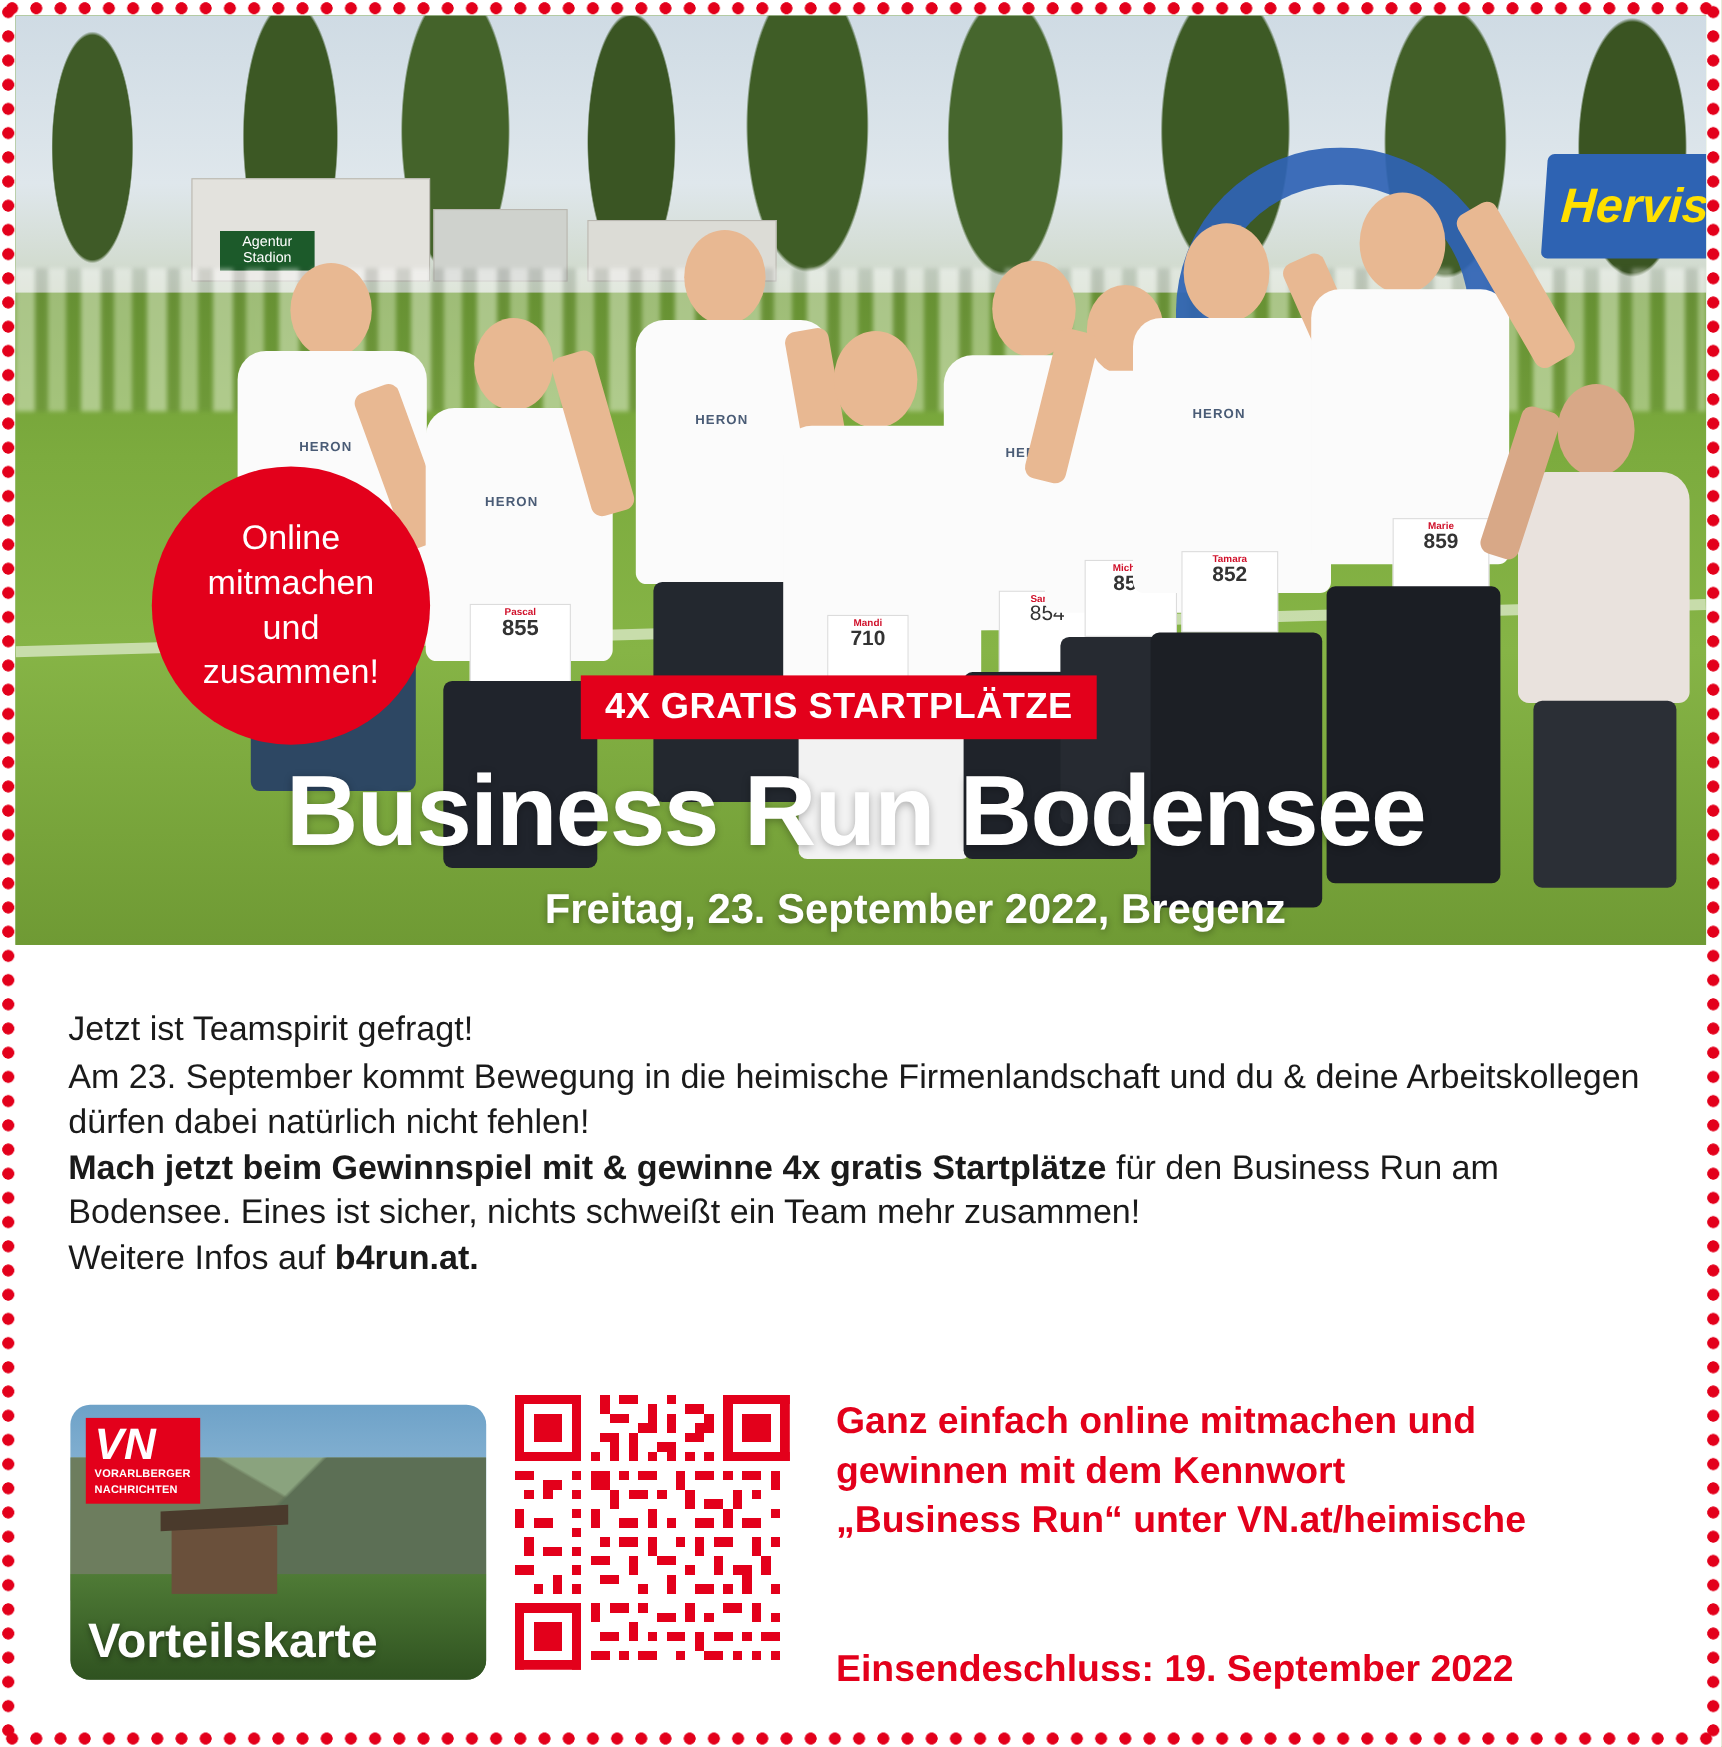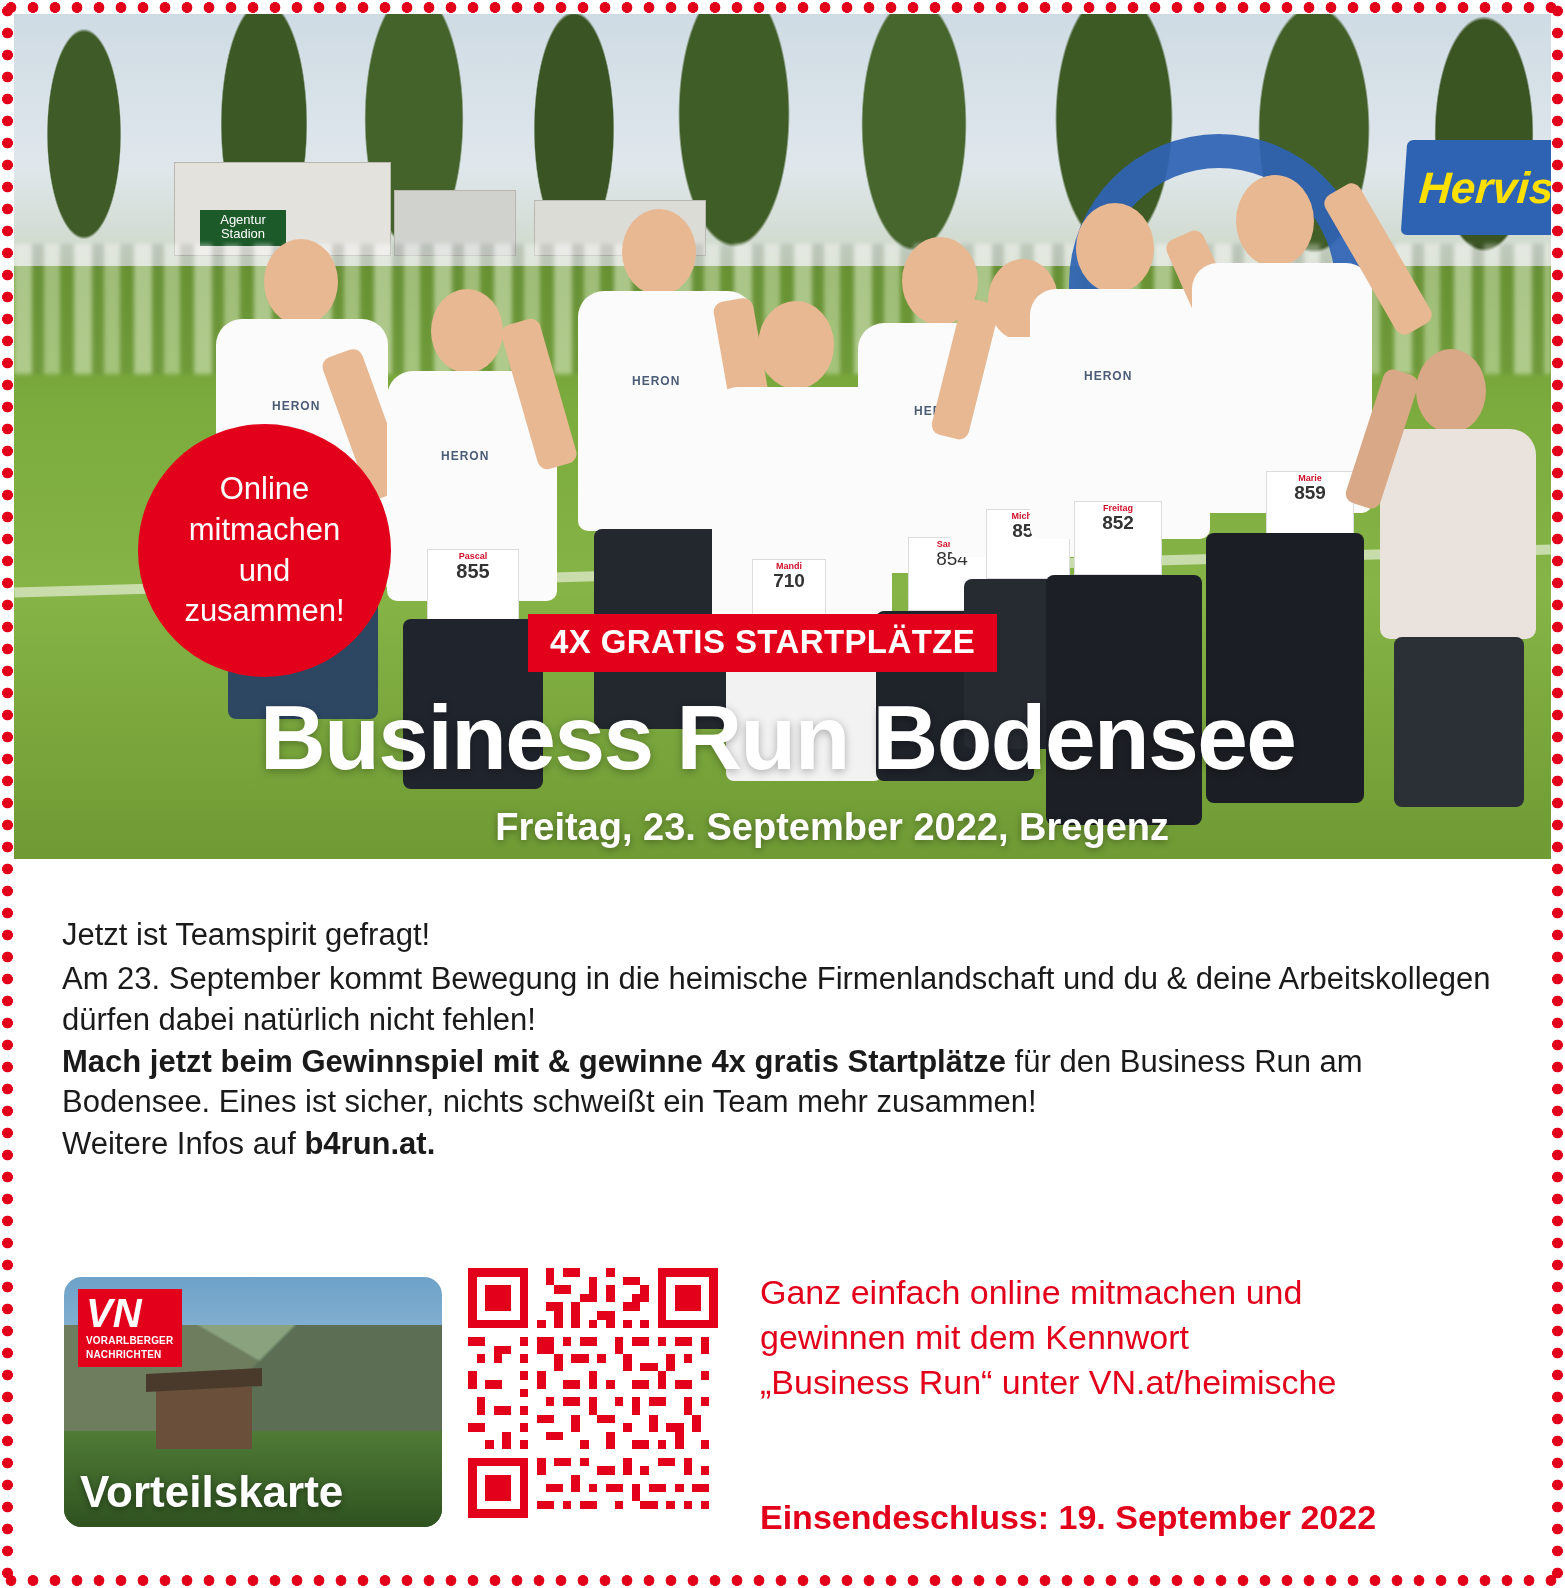--- a/index.html
+++ b/index.html
@@ -323,21 +323,21 @@
     height: 250px;
   }
   .qr svg { display: block; }
 
   .rightcol {
     position: absolute;
     left: 760px;
     top: 1270px;
     width: 760px;
     color: #e3001b;
-    font-weight: normal;
+    font-weight: bold;
     font-size: 34px;
     line-height: 1.33;
     font-family: "Liberation Sans", sans-serif;
   }
   .deadline {
     position: absolute;
     left: 760px;
     top: 1498px;
     color: #e3001b;
     font-weight: bold;
@@ -425,21 +425,21 @@
       </div>
       <div class="r-legs" style="left:20px; top:320px; width:136px; height:170px; background:#262a31;"></div>
       <div class="r-arm" style="left:2px; top:40px; width:38px; height:140px; transform:rotate(14deg);"></div>
     </div>
 
     <div class="runner" style="left:1010px; width:210px; height:680px;">
       <div class="r-head" style="left:52px; top:24px; width:78px; height:90px;"></div>
       <div class="r-body" style="left:6px; top:110px; width:180px; height:250px;"></div>
       <div class="r-logo" style="left:60px; top:190px;">HERON</div>
       <div class="r-bib" style="left:50px; top:322px; width:88px; height:74px;">
-        <span class="bib-top">Freitag</span>
+        <span class="bib-top">Tamara</span>
         <span style="font-size:19px;font-weight:bold;">852</span>
       </div>
       <div class="r-legs" style="left:22px; top:396px; width:156px; height:250px; background:#1c1f25;"></div>
       <div class="r-arm" style="left:168px; top:50px; width:40px; height:150px; transform:rotate(-24deg);"></div>
     </div>
 
     <div class="runner" style="left:1160px; width:220px; height:700px;">
       <div class="r-head" style="left:62px; top:16px; width:78px; height:92px;"></div>
       <div class="r-body" style="left:18px; top:104px; width:180px; height:250px;"></div>
       <div class="r-bib" style="left:60px; top:312px; width:88px; height:85px;margin-left:32px;">

